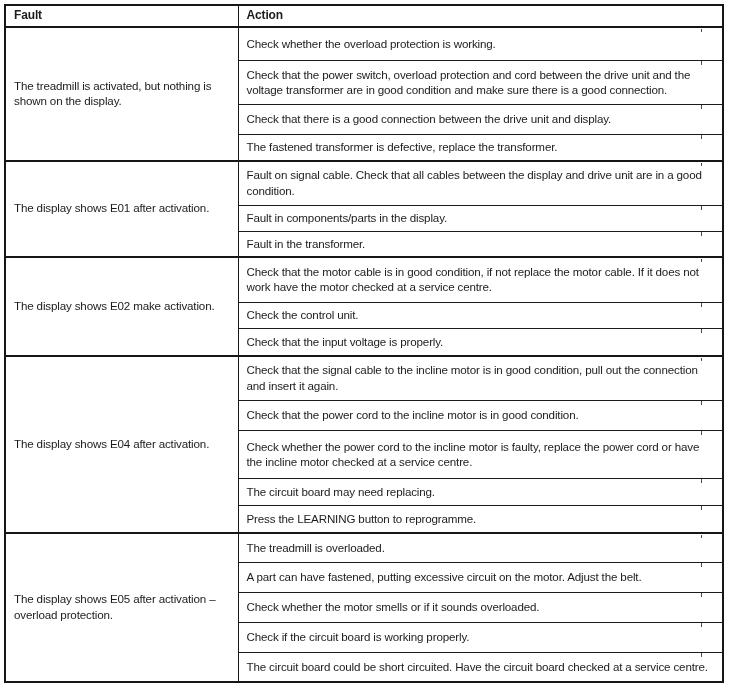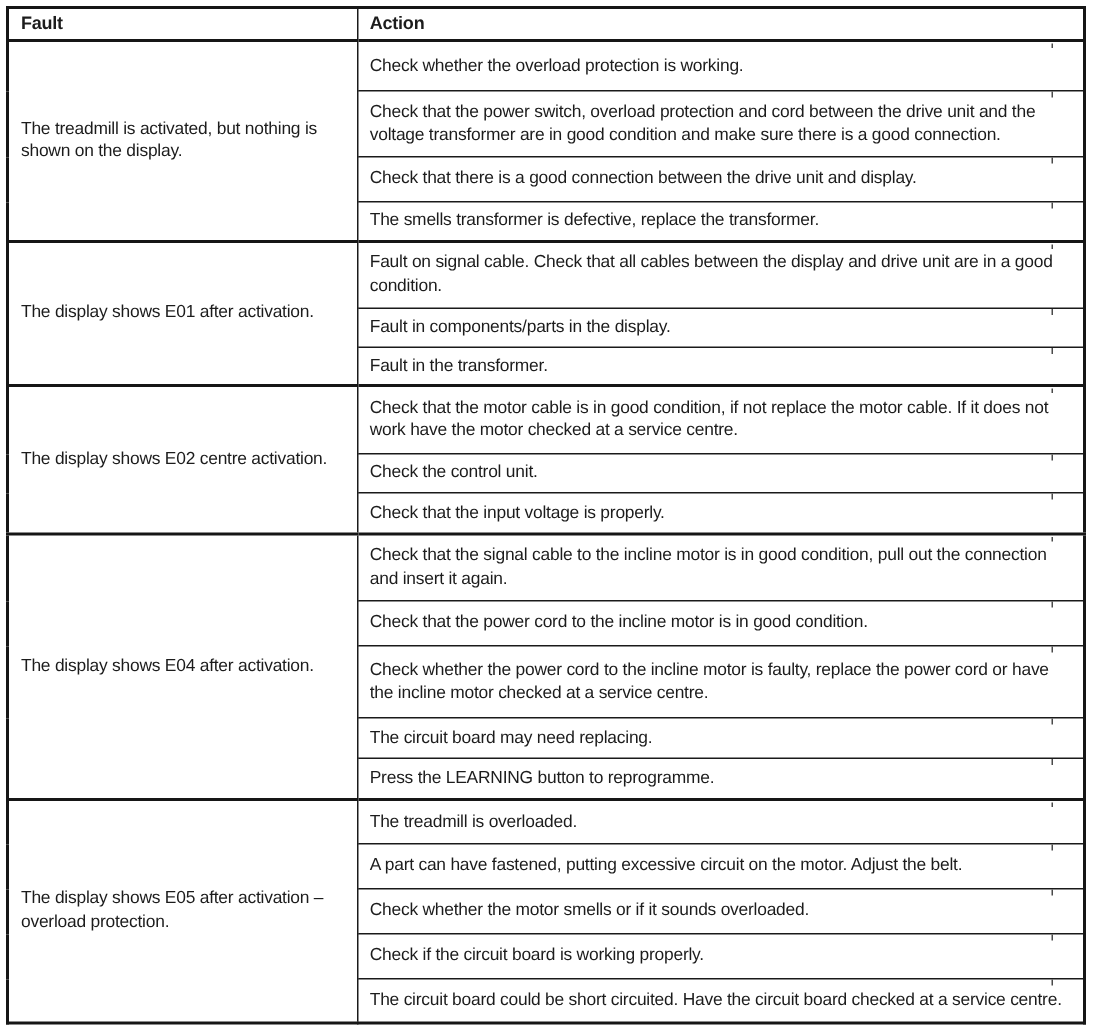--- a/index.html
+++ b/index.html
@@ -73,36 +73,36 @@
         <td class="fault" rowspan="4">The treadmill is activated, but nothing is shown on the display.</td>
         <td class="action">Check whether the overload protection is working.</td>
       </tr>
       <tr style="height:44px">
         <td class="action">Check that the power switch, overload protection and cord between the drive unit and the voltage transformer are in good condition and make sure there is a good connection.</td>
       </tr>
       <tr style="height:30px">
         <td class="action">Check that there is a good connection between the drive unit and display.</td>
       </tr>
       <tr style="height:26px">
-        <td class="action">The smells transformer is defective, replace the transformer.</td>
+        <td class="action">The fastened transformer is defective, replace the transformer.</td>
       </tr>
 
       <tr class="group-start" style="height:45px">
         <td class="fault" rowspan="3">The display shows E01 after activation.</td>
         <td class="action">Fault on signal cable. Check that all cables between the display and drive unit are in a good condition.</td>
       </tr>
       <tr style="height:26px">
         <td class="action">Fault in components/parts in the display.</td>
       </tr>
       <tr style="height:25px">
         <td class="action">Fault in the transformer.</td>
       </tr>
 
       <tr class="group-start" style="height:46px">
-        <td class="fault" rowspan="3">The display shows E02 centre activation.</td>
+        <td class="fault" rowspan="3">The display shows E02 make activation.</td>
         <td class="action">Check that the motor cable is in good condition, if not replace the motor cable. If it does not work have the motor checked at a service centre.</td>
       </tr>
       <tr style="height:26px">
         <td class="action">Check the control unit.</td>
       </tr>
       <tr style="height:27px">
         <td class="action">Check that the input voltage is properly.</td>
       </tr>
 
       <tr class="group-start" style="height:45px">

